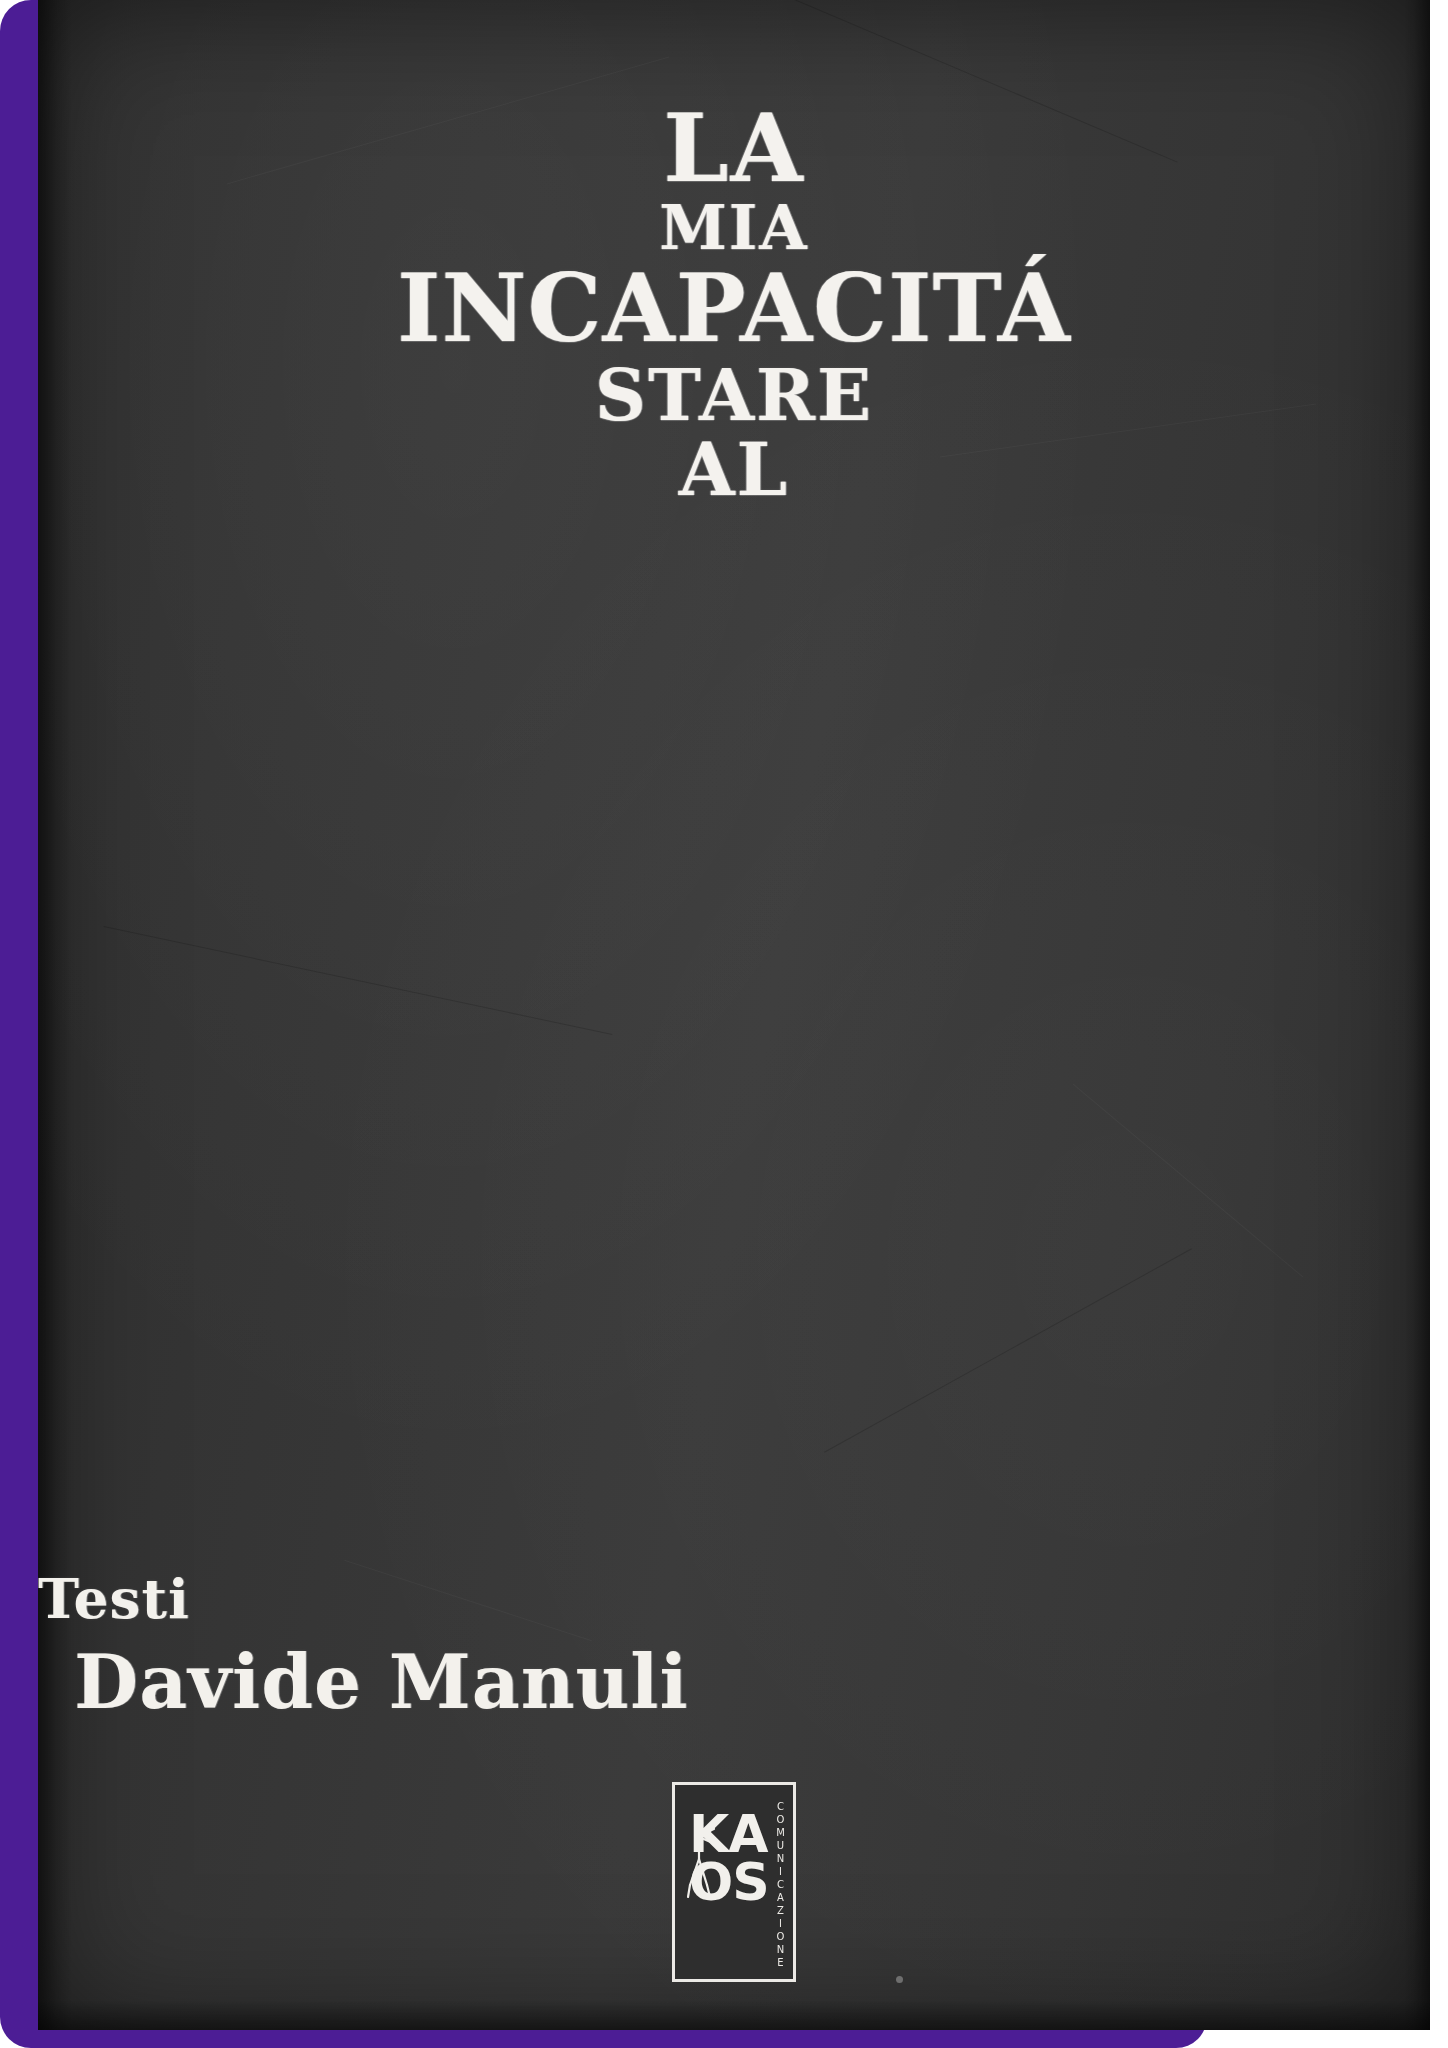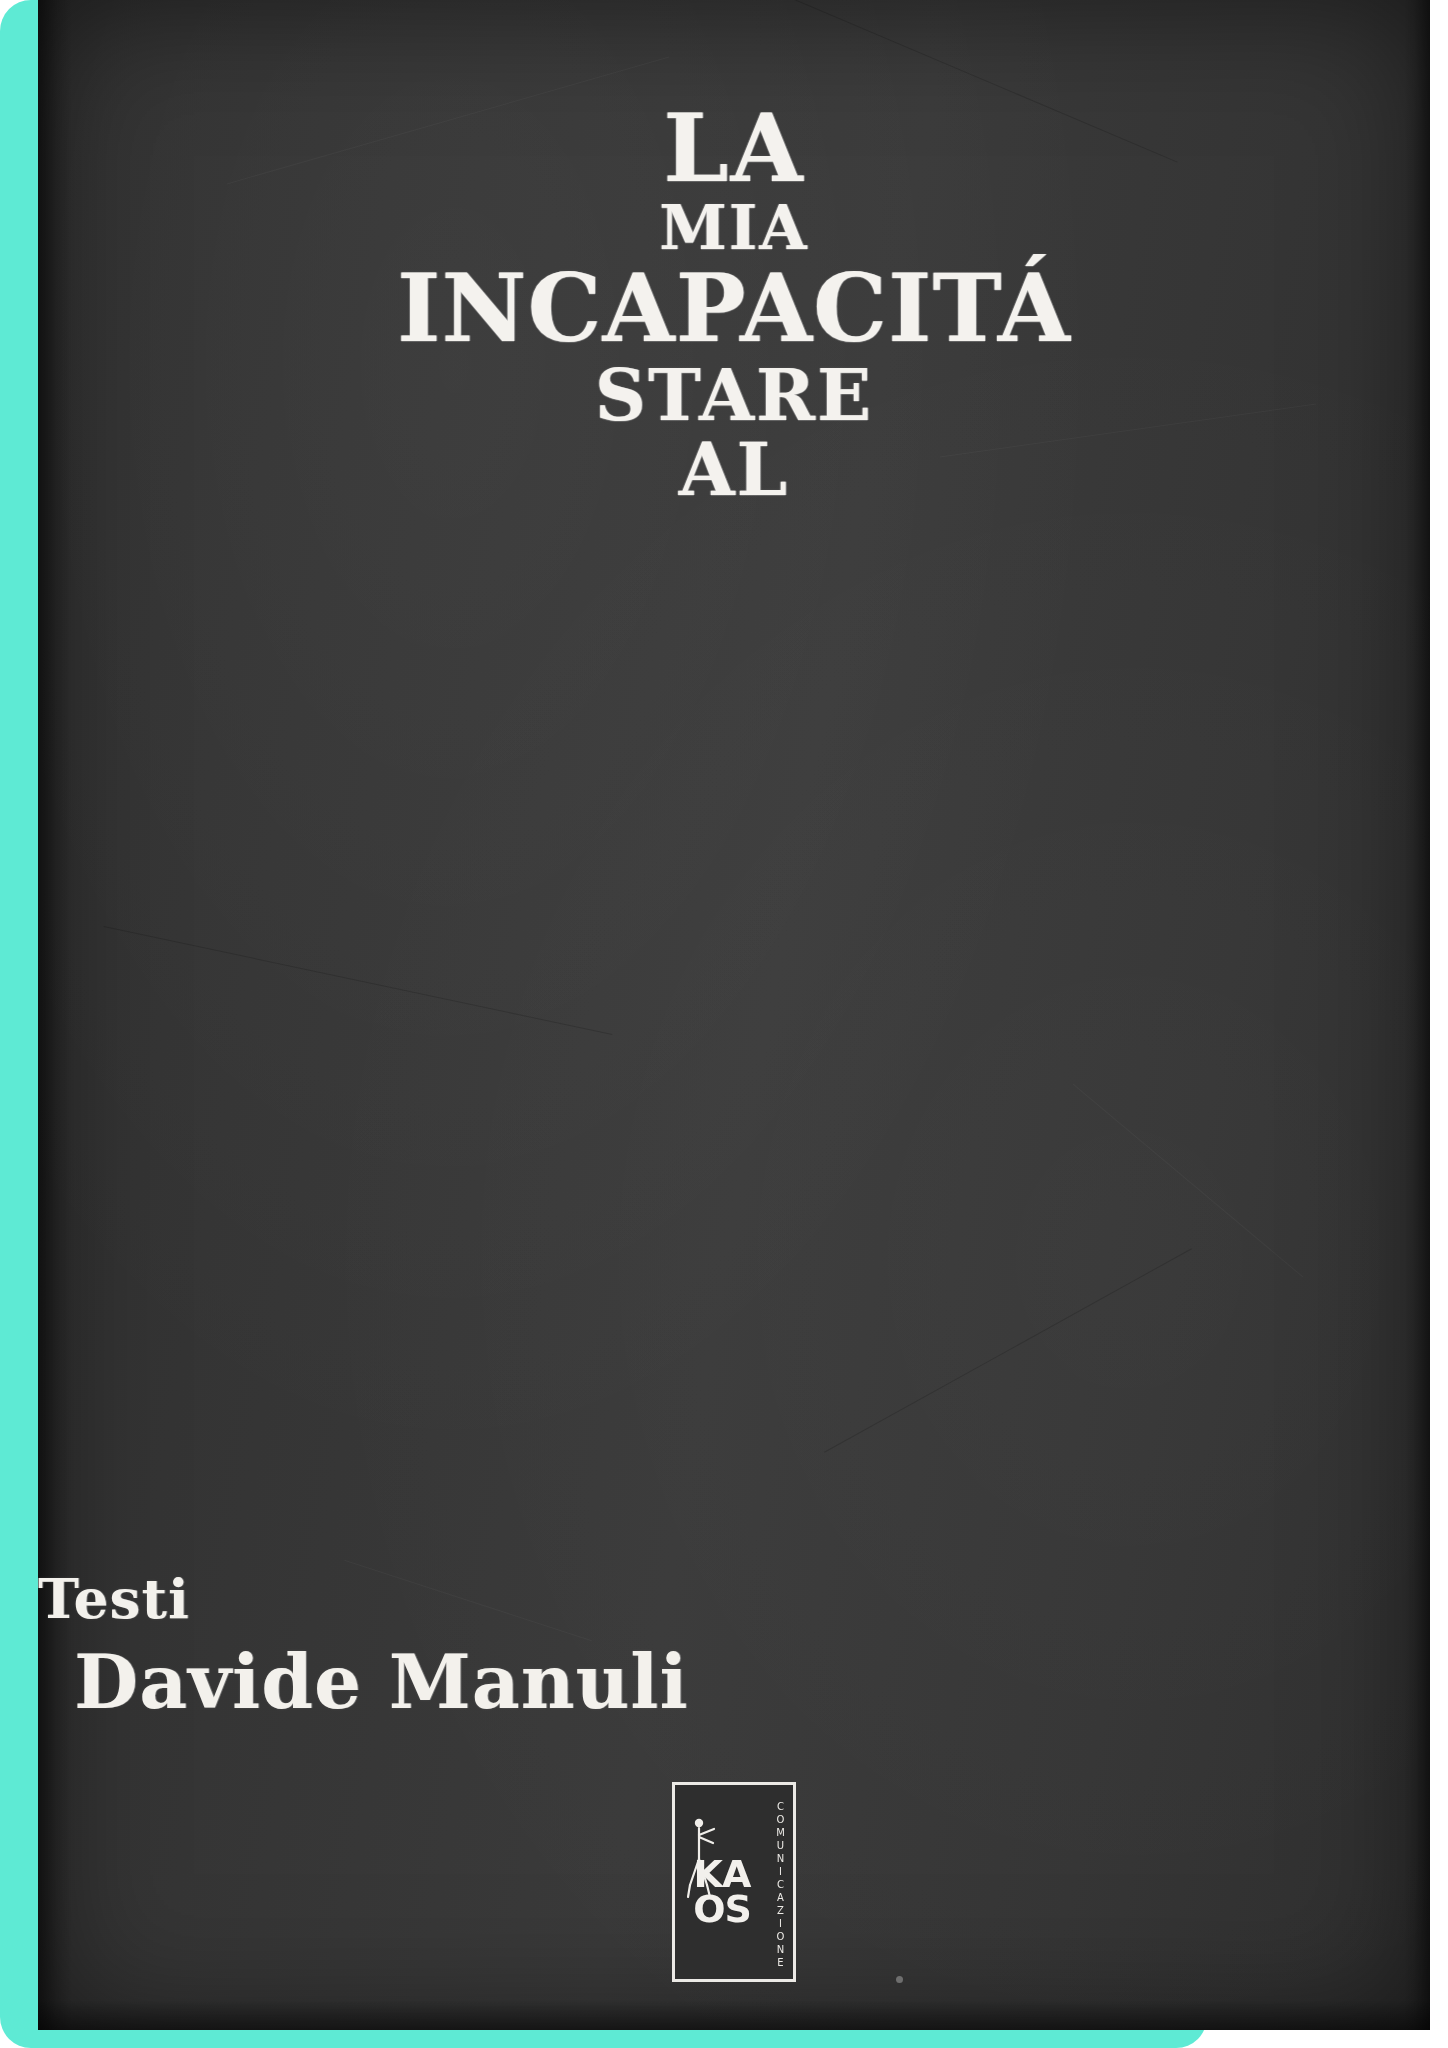--- a/index.html
+++ b/index.html
@@ -11,21 +11,21 @@
     width: 1448px;
     height: 2048px;
     overflow: hidden;
     font-family: "Liberation Serif", serif;
   }
 
   #page {
     position: relative;
     width: 1207px;
     height: 2048px;
-    background: #5eead4;
+    background: #4c1d95;
     border-radius: 31px;
   }
 
   
   #cover {
     position: absolute;
     left: 38px;
     top: 0px;
     width: 1392px;
     height: 2030px;
@@ -150,25 +150,24 @@
     inset: 0;
   }
   #logo-kaos {
     position: absolute;
     left: 14px;
     top: 26px;
     width: 66px;
     color: #f2f0ec;
     font-family: "DejaVu Sans", "Liberation Sans", sans-serif;
     font-weight: 700;
-    font-size: 38px;
+    font-size: 52px;
     line-height: 0.92;
     letter-spacing: -1px;
-    text-align: center;
-    margin-top: 46px;
+    text-align: right;
   }
   #logo-kaos .ln { display: block; }
   #logo-figure {
     position: absolute;
     left: 12px;
     top: 30px;
     width: 30px;
     height: 86px;
   }
   #logo-vertical {

